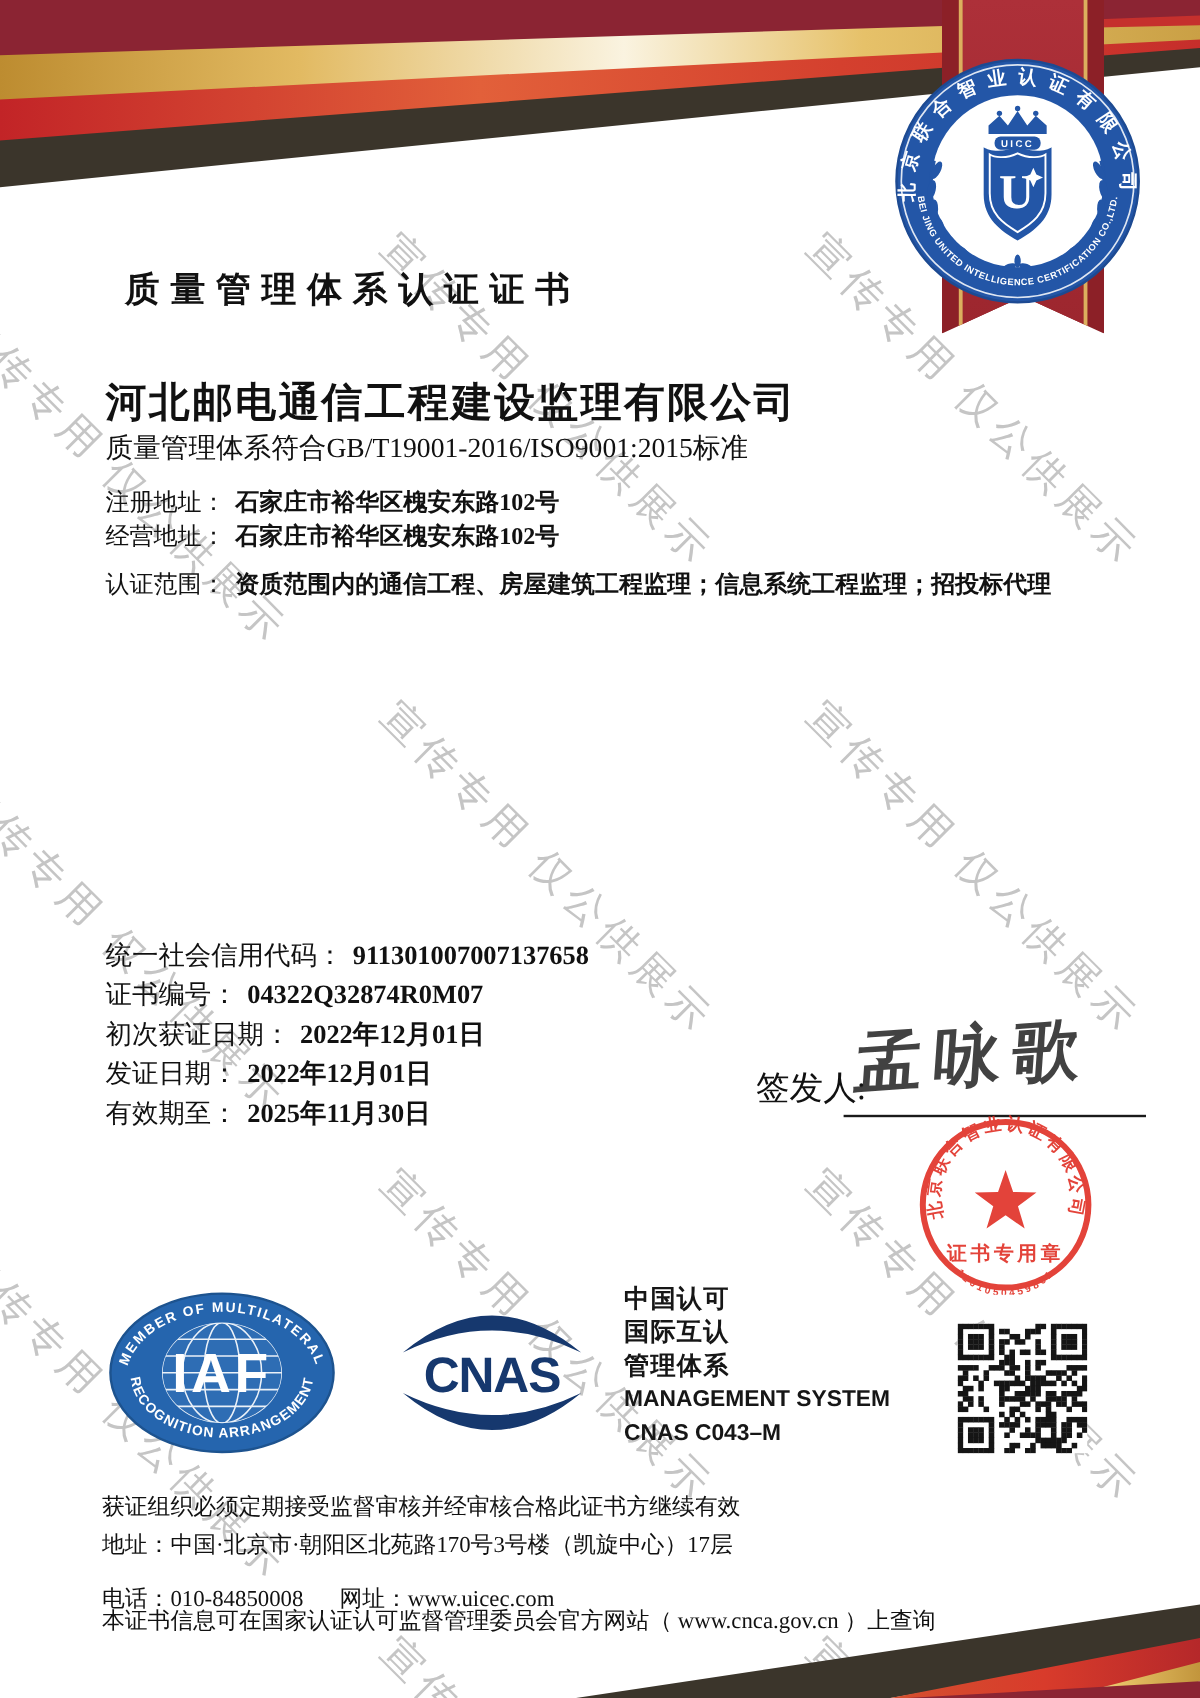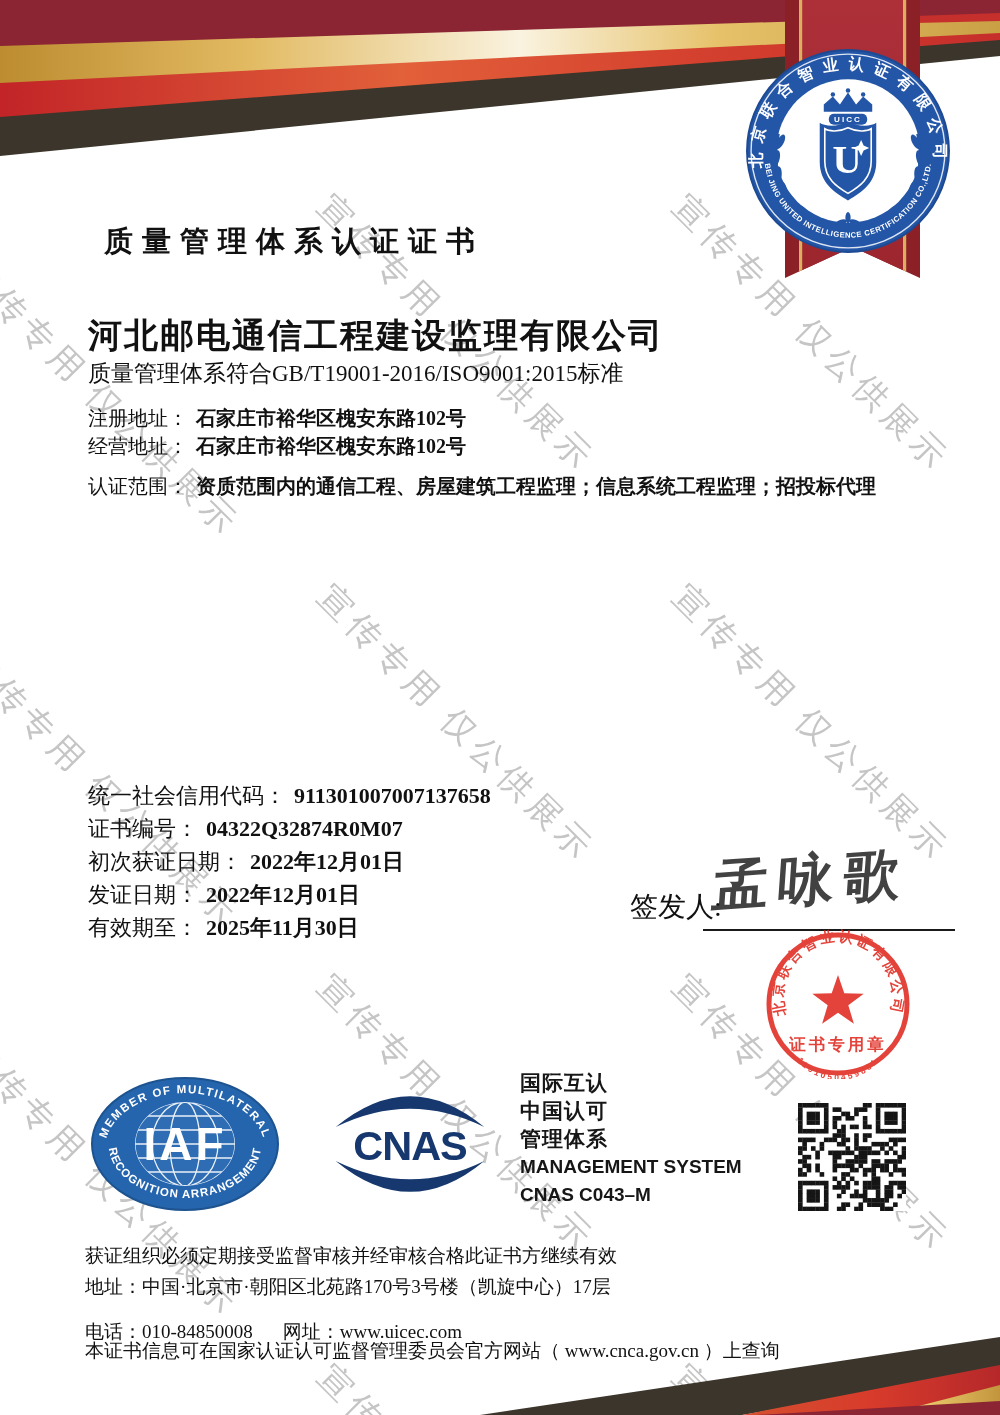--- a/index.html
+++ b/index.html
@@ -250,22 +250,22 @@
     <text x="95" y="84" text-anchor="middle" font-family="Liberation Sans, sans-serif" font-size="46" font-weight="bold" fill="#fff" letter-spacing="3">IAF</text>
   </svg>
 
   <svg class="cnas-svg" viewBox="0 0 170 135">
     <path d="M 8,50 Q 85,-14 162,50 Q 85,12 8,50 Z" fill="#16386e"></path>
     <path d="M 8,85 Q 85,149 162,85 Q 85,123 8,85 Z" fill="#16386e"></path>
     <text x="85" y="84" text-anchor="middle" font-family="Liberation Sans, sans-serif" font-size="43" font-weight="bold" fill="#16386e" letter-spacing="-1">CNAS</text>
   </svg>
 
   <div class="abs accr">
+    <div class="cn">中国认可</div>
     <div class="cn">国际互认</div>
-    <div class="cn">中国认可</div>
     <div class="cn">管理体系</div>
     <div class="en">MANAGEMENT SYSTEM</div>
     <div class="en">CNAS C043–M</div>
   </div>
 
   <svg class="qr-svg" id="qr-grid" viewBox="0 0 108 108">
       <rect x="64.80" y="0.00" width="4.62" height="4.62" fill="#151515"></rect>
       <rect x="69.12" y="0.00" width="4.62" height="4.62" fill="#151515"></rect>
       <rect x="34.56" y="4.32" width="4.62" height="4.62" fill="#151515"></rect>
       <rect x="38.88" y="4.32" width="4.62" height="4.62" fill="#151515"></rect>

